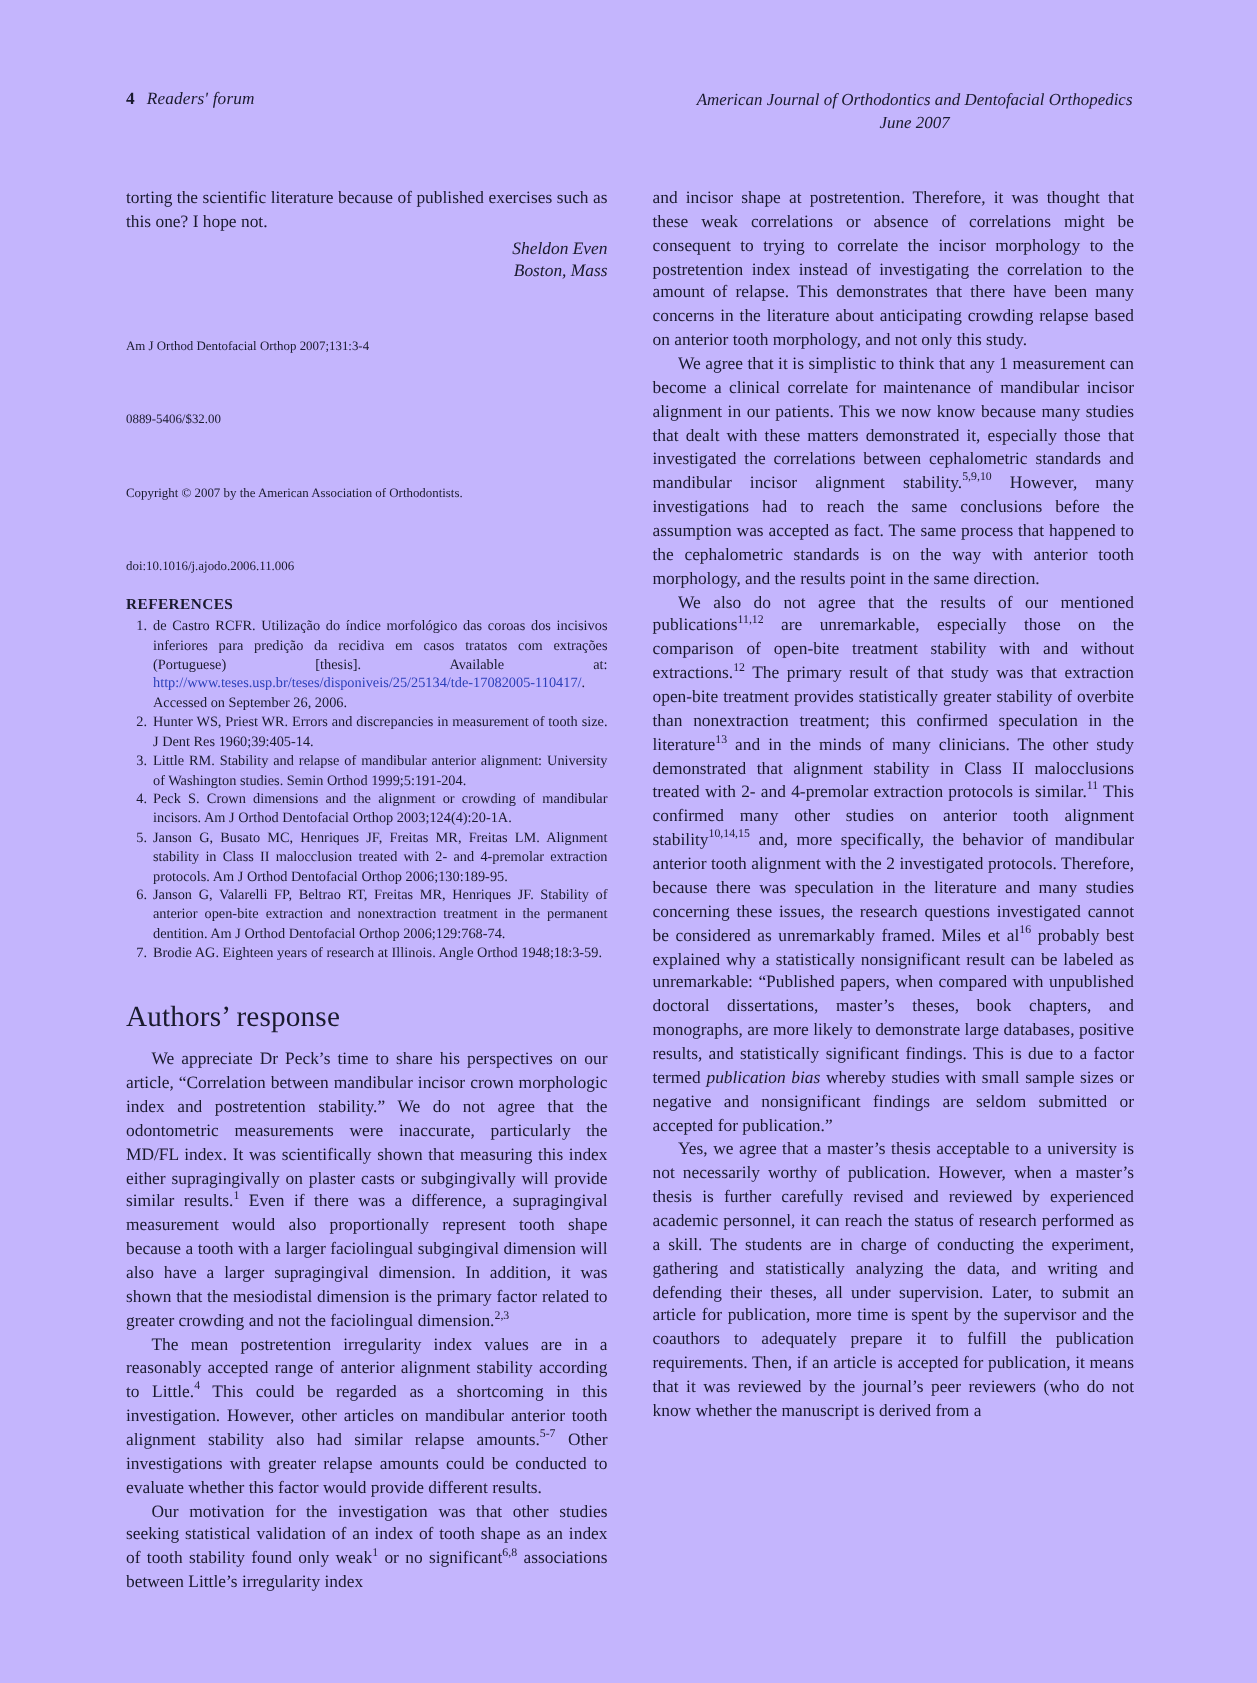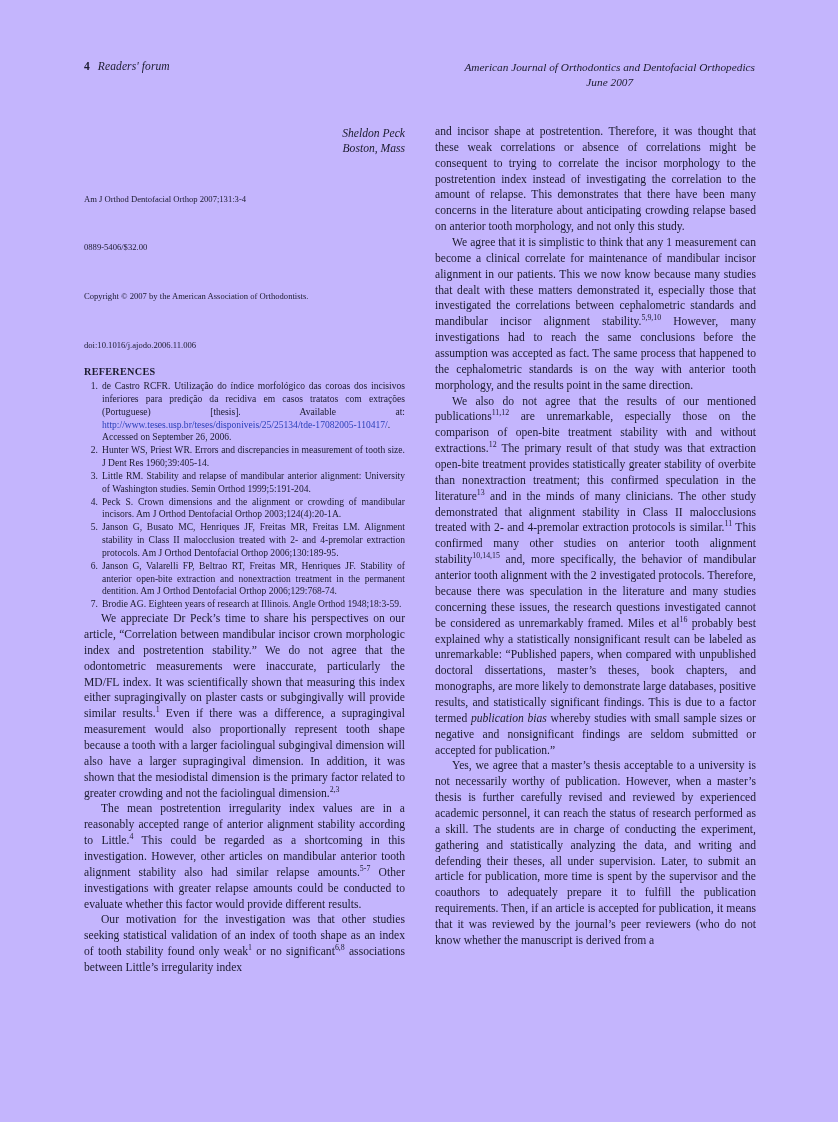--- a/index.html
+++ b/index.html
@@ -146,23 +146,24 @@
     <div class="rh-right">
       <div>American Journal of Orthodontics and Dentofacial Orthopedics</div>
       <div>June 2007</div>
     </div>
   </div>
 
   <div class="columns">
 
     <div class="col">
 
+      <p class="body">torting the scientific literature because of published exercises such as this one? I hope not.</p>
 
       <div class="signature">
-        <div>Sheldon Peck</div>
+        <div>Sheldon Even</div>
         <div>Boston, Mass</div>
       </div>
 
       <div class="pubinfo">
         <div>Am J Orthod Dentofacial Orthop 2007;131:3-4</div>
         <div>0889-5406/$32.00</div>
         <div>Copyright © 2007 by the American Association of Orthodontists.</div>
         <div>doi:10.1016/j.ajodo.2006.11.006</div>
       </div>
 
@@ -185,20 +186,21 @@
           <span class="num">5.</span><span>Janson G, Busato MC, Henriques JF, Freitas MR, Freitas LM. Alignment stability in Class II malocclusion treated with 2- and 4-premolar extraction protocols. Am J Orthod Dentofacial Orthop 2006;130:189-95.</span>
         </li>
         <li>
           <span class="num">6.</span><span>Janson G, Valarelli FP, Beltrao RT, Freitas MR, Henriques JF. Stability of anterior open-bite extraction and nonextraction treatment in the permanent dentition. Am J Orthod Dentofacial Orthop 2006;129:768-74.</span>
         </li>
         <li>
           <span class="num">7.</span><span>Brodie AG. Eighteen years of research at Illinois. Angle Orthod 1948;18:3-59.</span>
         </li>
       </ol>
 
+      <h1 class="response-title">Authors’ response</h1>
 
       <p class="body indent">We appreciate Dr Peck’s time to share his perspectives on our article, “Correlation between mandibular incisor crown morphologic index and postretention stability.” We do not agree that the odontometric measurements were inaccurate, particularly the MD/FL index. It was scientifically shown that measuring this index either supragingivally on plaster casts or subgingivally will provide similar results.<sup>1</sup> Even if there was a difference, a supragingival measurement would also proportionally represent tooth shape because a tooth with a larger faciolingual subgingival dimension will also have a larger supragingival dimension. In addition, it was shown that the mesiodistal dimension is the primary factor related to greater crowding and not the faciolingual dimension.<sup>2,3</sup></p>
       <p class="body indent">The mean postretention irregularity index values are in a reasonably accepted range of anterior alignment stability according to Little.<sup>4</sup> This could be regarded as a shortcoming in this investigation. However, other articles on mandibular anterior tooth alignment stability also had similar relapse amounts.<sup>5-7</sup> Other investigations with greater relapse amounts could be conducted to evaluate whether this factor would provide different results.</p>
       <p class="body indent">Our motivation for the investigation was that other studies seeking statistical validation of an index of tooth shape as an index of tooth stability found only weak<sup>1</sup> or no significant<sup>6,8</sup> associations between Little’s irregularity index</p>
 
     </div>
 
     <div class="col">
       <p class="body">and incisor shape at postretention. Therefore, it was thought that these weak correlations or absence of correlations might be consequent to trying to correlate the incisor morphology to the postretention index instead of investigating the correlation to the amount of relapse. This demonstrates that there have been many concerns in the literature about anticipating crowding relapse based on anterior tooth morphology, and not only this study.</p>
       <p class="body indent">We agree that it is simplistic to think that any 1 measurement can become a clinical correlate for maintenance of mandibular incisor alignment in our patients. This we now know because many studies that dealt with these matters demonstrated it, especially those that investigated the correlations between cephalometric standards and mandibular incisor alignment stability.<sup>5,9,10</sup> However, many investigations had to reach the same conclusions before the assumption was accepted as fact. The same process that happened to the cephalometric standards is on the way with anterior tooth morphology, and the results point in the same direction.</p>

